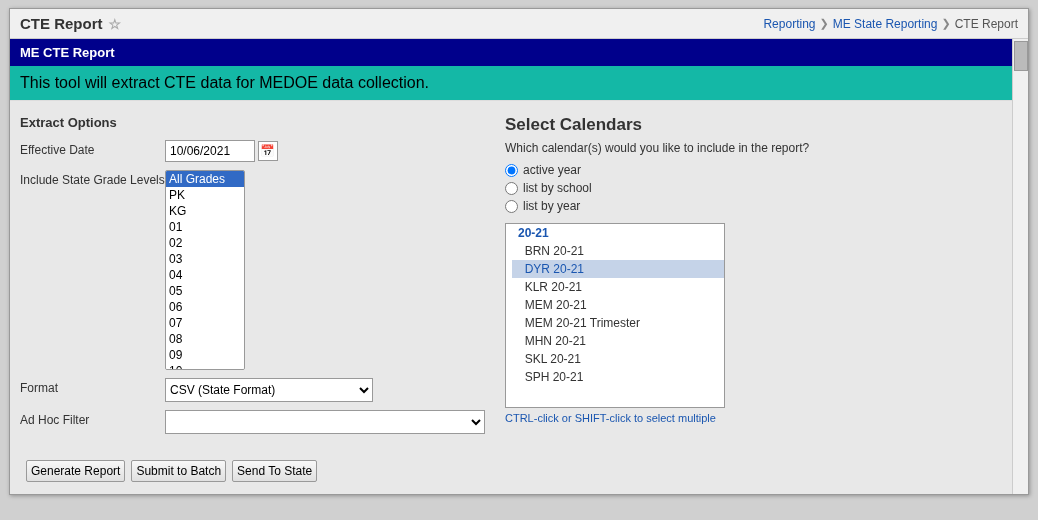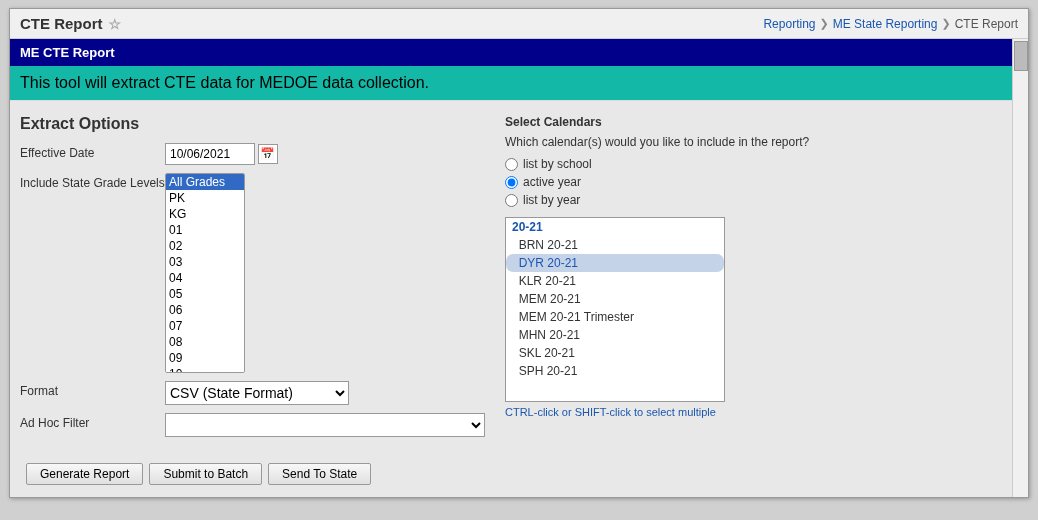--- a/index.html
+++ b/index.html
@@ -86,21 +86,21 @@
     .form-area {
       display: flex;
       padding: 14px 10px 10px 10px;
       gap: 20px;
     }
     .extract-options {
       flex: 0 0 370px;
     }
     .extract-options h3 {
       font-weight: bold;
-      font-size: 16px;
+      font-size: 13px;
       margin-bottom: 10px;
       color: #333;
     }
     .form-row {
       display: flex;
       align-items: flex-start;
       margin-bottom: 8px;
     }
     .form-label {
       width: 145px;
@@ -141,38 +141,38 @@
       background: #fff;
     }
     .grade-select option { padding: 1px 3px; }
     .grade-select option:first-child {
       background: #316ac5;
       color: #fff;
     }
     select.format-select {
       height: 24px;
       border: 1px solid #999;
-      font-size: 14px;
-      background: #fff;
-      width: 184px;
+      font-size: 12px;
+      background: #fff;
+      width: 208px;
     }
     select.adhoc-select {
       height: 24px;
       border: 1px solid #999;
       font-size: 12px;
       background: #fff;
       width: 320px;
     }
     
     .calendar-section {
       flex: 1;
     }
     .calendar-section h3 {
       font-weight: bold;
-      font-size: 12px;
+      font-size: 17px;
       margin-bottom: 6px;
       color: #333;
     }
     .calendar-section p {
       font-size: 12px;
       color: #333;
       margin-bottom: 8px;
     }
     .radio-group {
       display: flex;
@@ -193,44 +193,44 @@
       height: 185px;
       border: 1px solid #999;
       background: #fff;
       overflow-y: auto;
       font-size: 12px;
     }
     .cal-item {
       padding: 2px 6px;
       cursor: pointer;
       color: #333;
+      margin-left: 6px;
     }
     .cal-item.group-header {
       font-weight: bold;
       color: #1a56b0;
       background: #fff;
     }
     .cal-item.selected {
       background: #c5d3e8;
       color: #1a56b0;
-      border-radius: 7px;
     }
     .cal-hint {
       font-size: 11px;
       color: #1a56b0;
       margin-top: 4px;
     }
     
     .buttons-row {
       display: flex;
       gap: 6px;
       padding: 8px 10px 12px 16px;
     }
     .btn {
-      padding: 3px 13px;
+      padding: 3px 4px;
       border: 1px solid #999;
       background: linear-gradient(to bottom, #f8f8f8, #e0e0e0);
       font-size: 12px;
       cursor: pointer;
       border-radius: 2px;
     }
     .form-row-adhoc { margin-top: 6px; }
   </style>
 </head>
 <body>
@@ -318,26 +318,26 @@
             </div>
           </div>
         </div>
 
         <div class="calendar-section">
           <h3>Select Calendars</h3>
           <p>Which calendar(s) would you like to include in the report?</p>
 
           <div class="radio-group">
             <label class="radio-row">
+              <input type="radio" name="cal-type" checked="" style="">
+              <span>active year</span>
+            </label>
+            <label class="radio-row">
               <input type="radio" name="cal-type" style="">
               <span>list by school</span>
-            </label>
-            <label class="radio-row">
-              <input type="radio" name="cal-type" checked="" style="">
-              <span>active year</span>
             </label>
             <label class="radio-row">
               <input type="radio" name="cal-type" style="">
               <span>list by year</span>
             </label>
           </div>
 
           <div class="calendar-list">
             <div class="cal-item group-header">20-21</div>
             <div class="cal-item">&nbsp;&nbsp;BRN 20-21</div>

